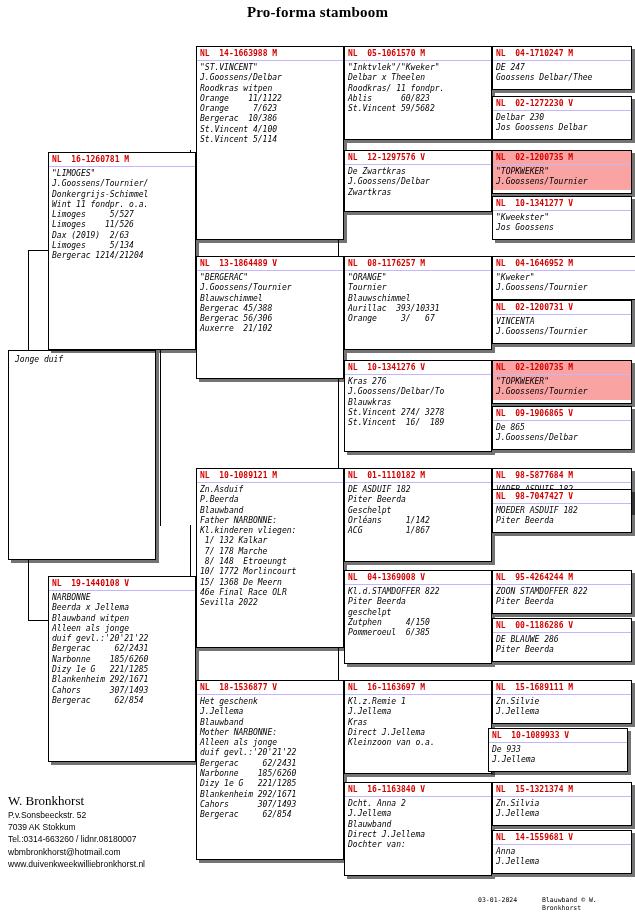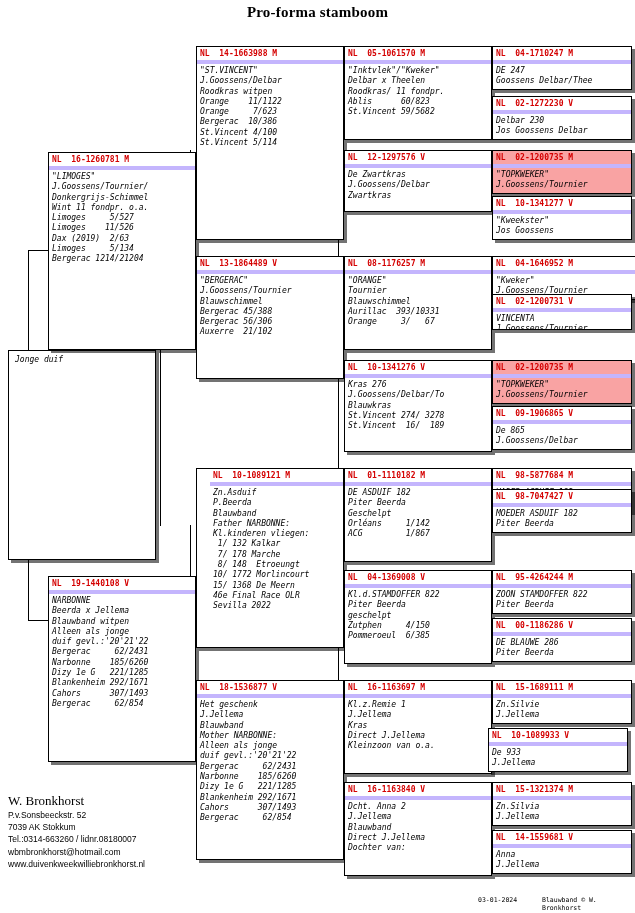--- a/index.html
+++ b/index.html
@@ -16,21 +16,21 @@
   }
   .box{
     position:absolute;
     border:1px solid #000;
     background:#fff;
     box-shadow:3px 3px 0 rgba(0,0,0,0.55);
     box-sizing:border-box;
     overflow:hidden;
   }
   .hdr{
-    border-bottom:4px solid #c4b5fd;
+    border-bottom:1px solid #c4b5fd;
     padding:1px 3px 1px 3px;
     font-weight:bold;
     white-space:pre;
     line-height:11px;
     font-size:8px;
   }
   .hdr .ring{color:#d40000;font-weight:bold;}
   .hdr .num{color:#d40000;font-weight:bold;}
   .hdr.pink{background:#f9a3a3;}
   .body{
@@ -128,21 +128,21 @@
 <div class="box" style="left:196px;top:256px;width:148px;height:123px;">
   <div class="hdr"><span class="ring">NL</span>&nbsp;&nbsp;<span class="num">13-1864489 V</span></div>
   <div class="body line-it">"BERGERAC"
 J.Goossens/Tournier
 Blauwschimmel
 Bergerac 45/388
 Bergerac 56/306
 Auxerre  21/102</div>
 </div>
 
-<div class="box" style="left:196px;top:468px;width:148px;height:180px;padding-left:13px;">
+<div class="box" style="left:196px;top:468px;width:148px;height:180px;">
   <div class="hdr"><span class="ring">NL</span>&nbsp;&nbsp;<span class="num">10-1089121 M</span></div>
   <div class="body line-it">Zn.Asduif
 P.Beerda
 Blauwband
 Father NARBONNE:
 Kl.kinderen vliegen:
  1/ 132 Kalkar
  7/ 178 Marche
  8/ 148  Etroeungt
 10/ 1772 Morlincourt
@@ -260,21 +260,21 @@
   <div class="body line-it">"Kweekster"
 Jos Goossens</div>
 </div>
 
 <div class="box" style="left:492px;top:256px;width:148px;height:44px;">
   <div class="hdr"><span class="ring">NL</span>&nbsp;&nbsp;<span class="num">04-1646952 M</span></div>
   <div class="body line-it">"Kweker"
 J.Goossens/Tournier</div>
 </div>
 
-<div class="box" style="left:492px;top:294px;width:140px;height:36px;">
+<div class="box" style="left:492px;top:300px;width:140px;height:44px;">
   <div class="hdr"><span class="ring">NL</span>&nbsp;&nbsp;<span class="num">02-1200731 V</span></div>
   <div class="body line-it">VINCENTA
 J.Goossens/Tournier</div>
 </div>
 
 <div class="box" style="left:492px;top:360px;width:140px;height:44px;">
   <div class="hdr pink"><span class="ring">NL</span>&nbsp;&nbsp;<span class="num">02-1200735 M</span></div>
   <div class="body pink line-it">"TOPKWEKER"
 J.Goossens/Tournier</div>
 </div>

